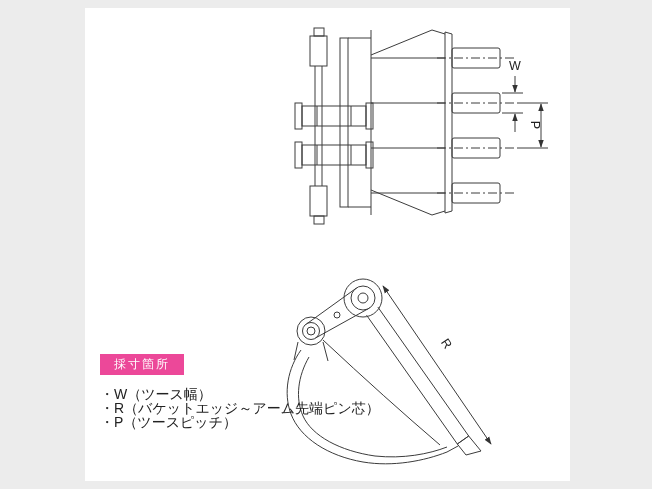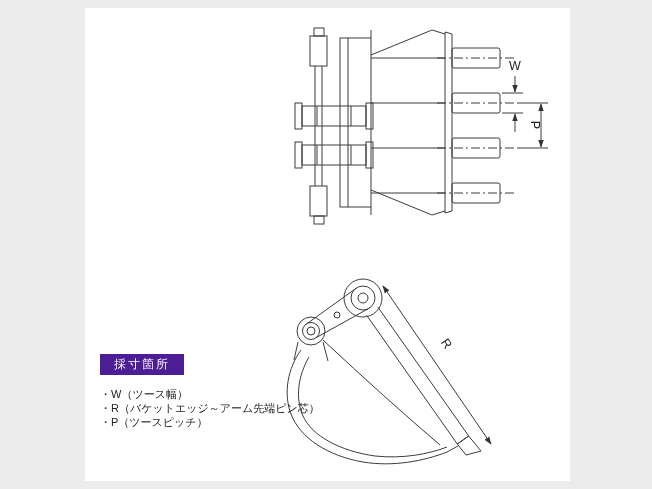--- a/index.html
+++ b/index.html
@@ -45,21 +45,21 @@
     color: #ffffff;
     font-size: 12px;
     line-height: 1;
     padding: 4px 14px 5px;
     letter-spacing: 2px;
   }
   .legend-items {
     list-style: none;
     margin: 12px 0 0;
     padding: 0;
-    font-size: 11px;
+    font-size: 14px;
     color: #222222;
     line-height: 14px;
   }
 </style>
 </head>
 <body>
 
 <div class="page" style="background: rgb(236, 236, 236);">
   <div class="panel" style="background: rgb(255, 255, 255);">
 
@@ -181,21 +181,21 @@
         </g>
 
         <g>
           <line class="thin" x1="298" y1="278" x2="406" y2="436" marker-start="url(#arr)" marker-end="url(#arr)"></line>
           <text class="dim-text" transform="translate(358,338) rotate(56)" text-anchor="middle">R</text>
         </g>
       </g>
     </svg>
 
     <div class="legend">
-      <div class="badge" style="background: #4c1d95; color: rgb(255, 255, 255);">採寸箇所</div>
+      <div class="badge" style="background: #ec4899; color: rgb(255, 255, 255);">採寸箇所</div>
       <ul class="legend-items">
         <li>・W（ツース幅）</li>
         <li>・R（バケットエッジ～アーム先端ピン芯）</li>
         <li>・P（ツースピッチ）</li>
       </ul>
     </div>
 
   </div>
 </div>
 

